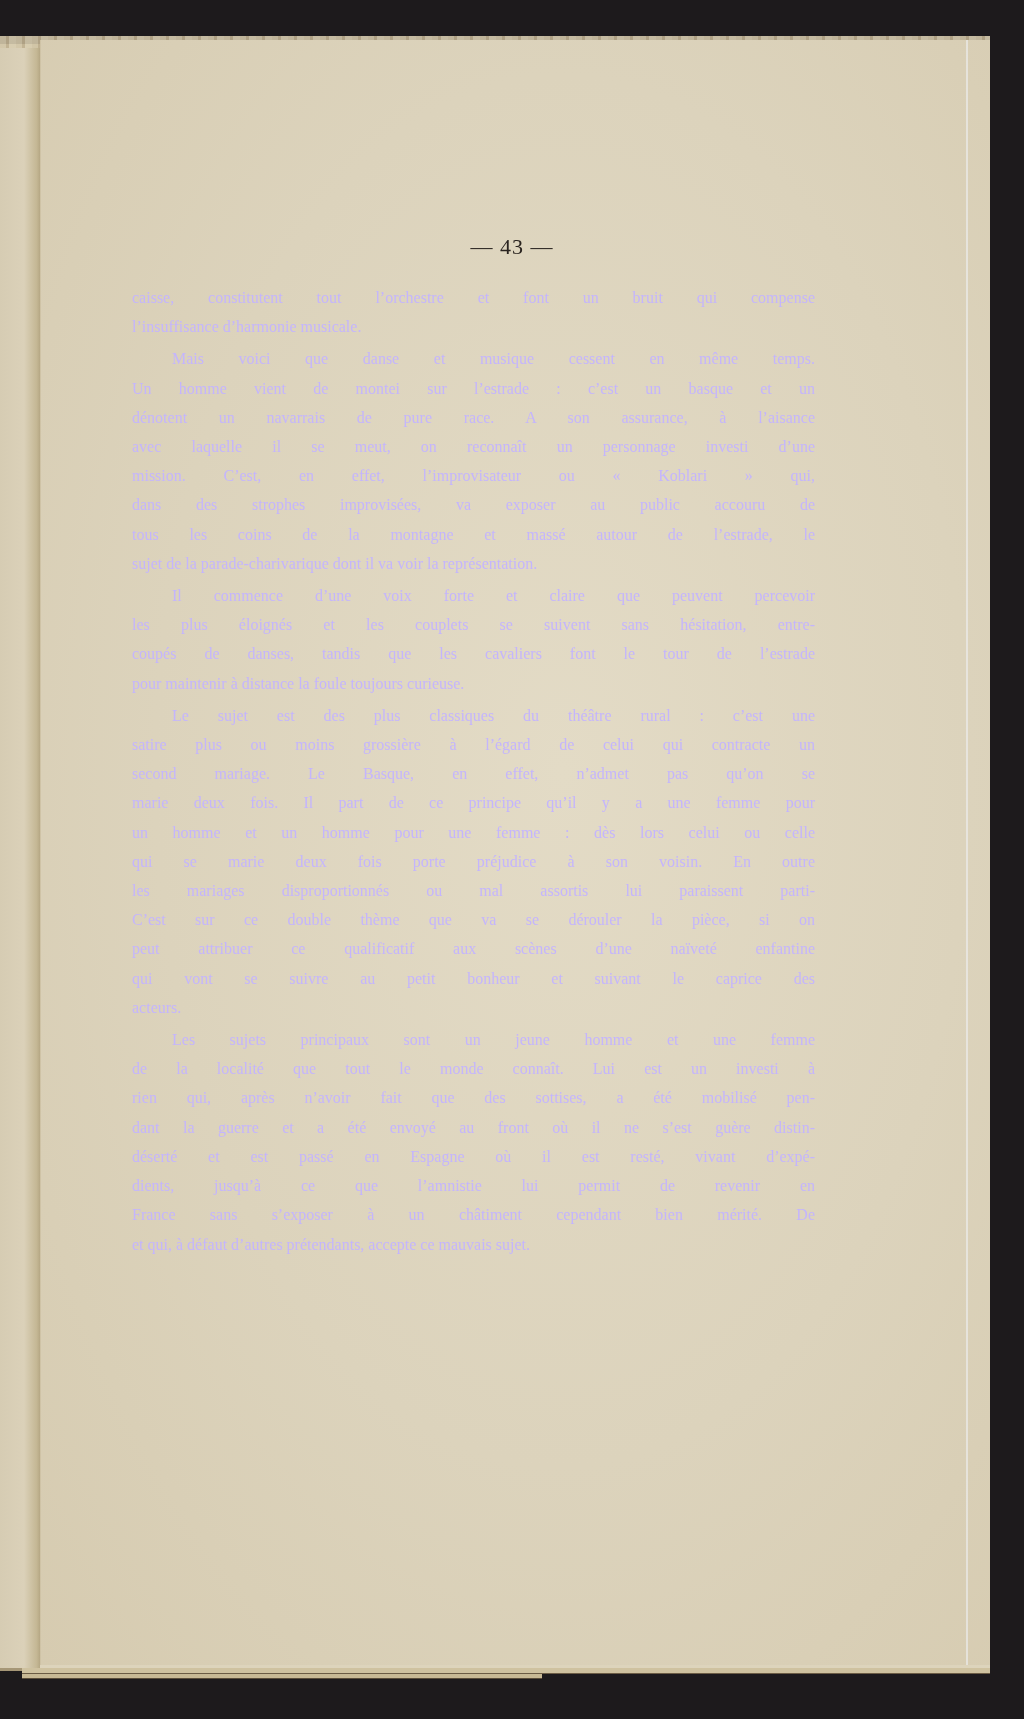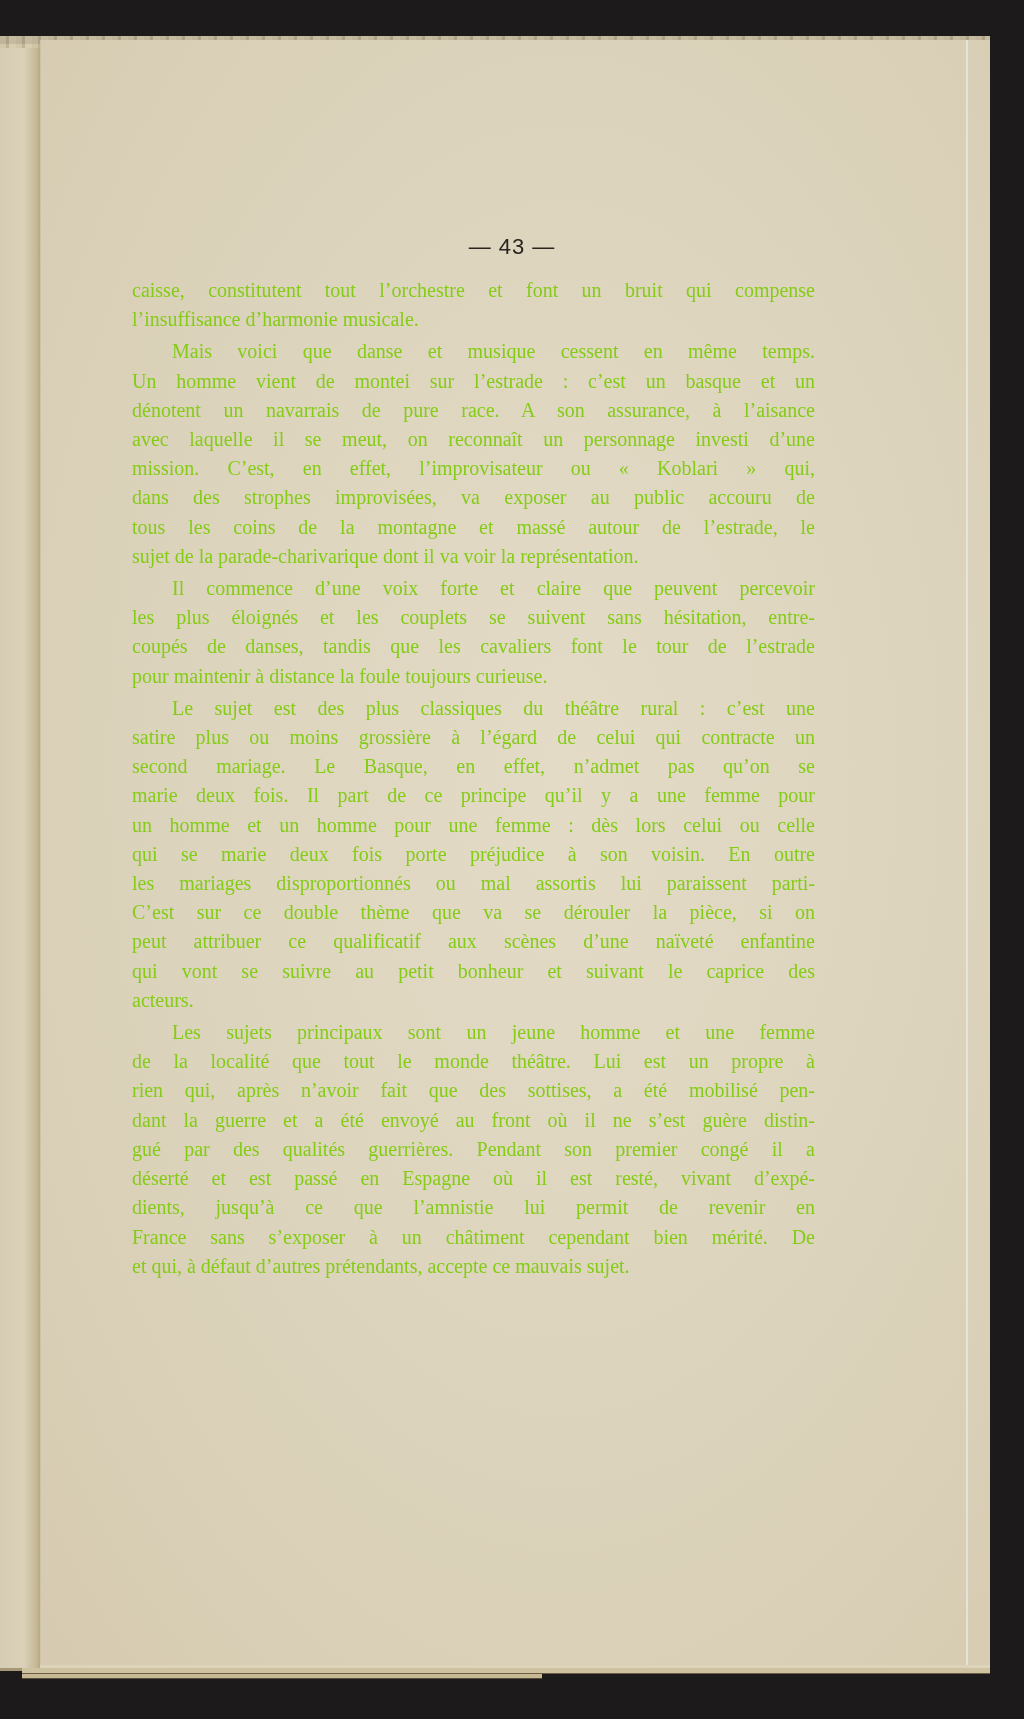--- a/index.html
+++ b/index.html
@@ -76,32 +76,32 @@
       height: 1625px;
       background: #eef0f4;
       opacity: 0.6;
     }
     .page-number {
       position: absolute;
       left: 0;
       width: 1024px;
       top: 234px;
       text-align: center;
-      font-family: Liberation Sans, sans-serif;
+      font-family: Liberation Serif, serif;
       font-size: 22px;
       color: #2a2420;
       letter-spacing: 1px;
     }
     .text-block {
       position: absolute;
       left: 132px;
-      top: 276px;
+      top: 283px;
       width: 683px;
-      color: #84cc16;
-      font-size: 20px;
+      color: #c4b5fd;
+      font-size: 16px;
       line-height: 29.2px;
       text-align: justify;
     }
     .para {
       margin: 0 0 3px 0;
       text-indent: 0;
     }
     .line {
       display: block;
       text-align: justify;
@@ -155,22 +155,21 @@
       <span class="line">un homme et un homme pour une femme : dès lors celui ou celle</span>
       <span class="line">qui se marie deux fois porte préjudice à son voisin. En outre</span>
       <span class="line">les mariages disproportionnés ou mal assortis lui paraissent parti-</span>
       <span class="line">C’est sur ce double thème que va se dérouler la pièce, si  on</span>
       <span class="line">peut attribuer ce qualificatif aux scènes d’une naïveté enfantine</span>
       <span class="line">qui vont se suivre au petit bonheur et suivant le  caprice  des</span>
       <span class="line last">acteurs.</span>
     </div>
     <div class="para">
       <span class="line" style="padding-left: 40px;">Les sujets principaux sont un jeune homme et une femme</span>
-      <span class="line">de la localité que tout le monde théâtre. Lui est un propre à</span>
+      <span class="line">de la localité que tout le monde connaît. Lui est un investi à</span>
       <span class="line">rien qui, après n’avoir fait que des sottises, a été mobilisé pen-</span>
       <span class="line">dant la guerre et a été envoyé au front où il ne s’est guère distin-</span>
-      <span class="line">gué par des qualités guerrières. Pendant son premier congé il a</span>
       <span class="line">déserté et est passé en Espagne où il est resté, vivant d’expé-</span>
       <span class="line">dients, jusqu’à ce que l’amnistie lui permit  de  revenir  en</span>
       <span class="line">France sans s’exposer à un châtiment cependant bien mérité. De</span>
       <span class="line last">et qui, à défaut d’autres prétendants, accepte ce mauvais sujet.</span>
     </div>
   </div>
 
 </body></html>

